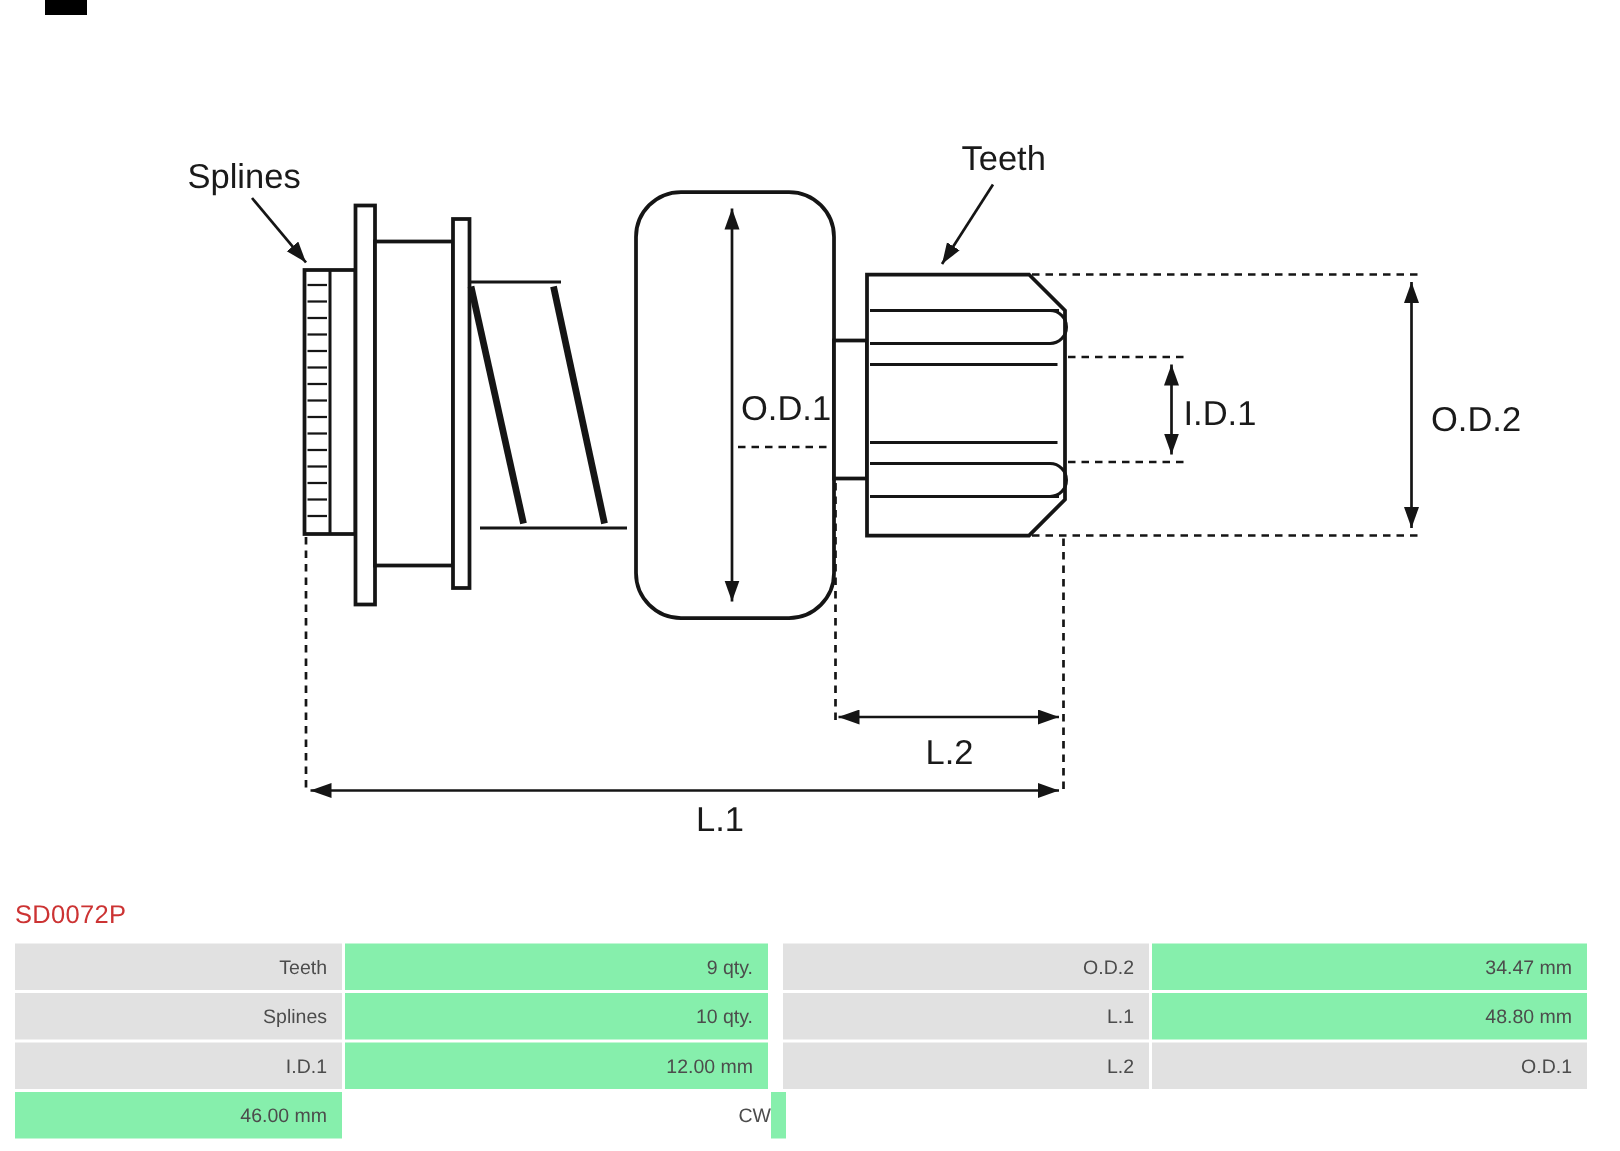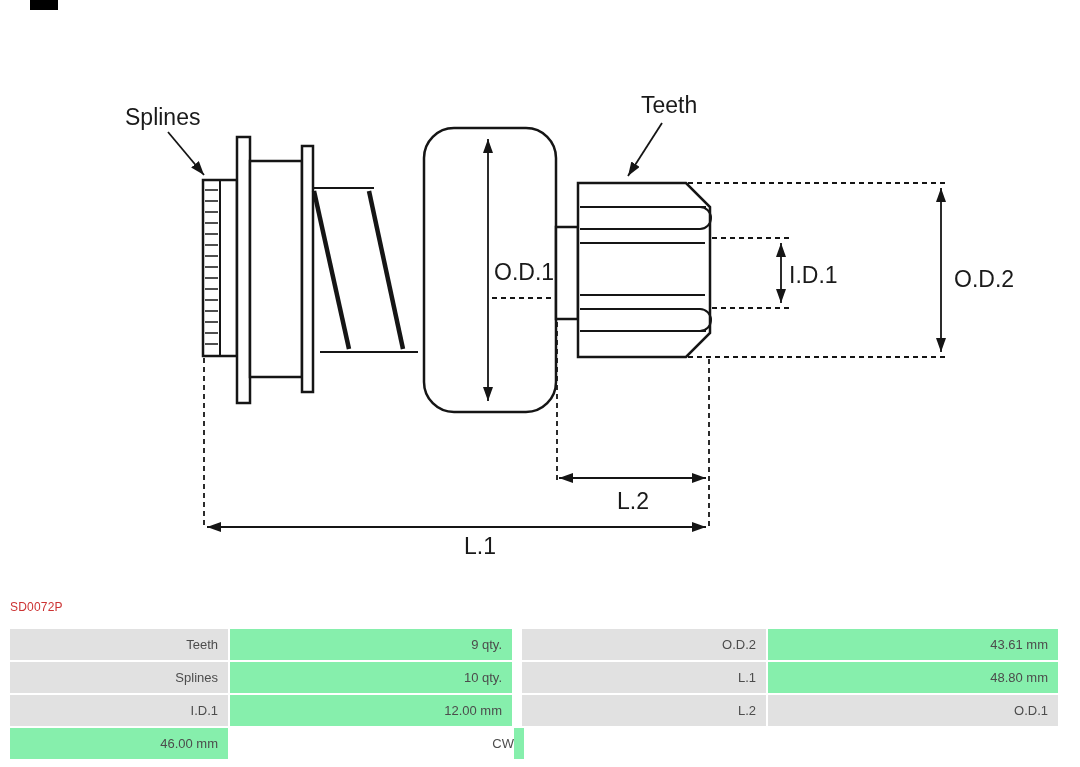--- a/index.html
+++ b/index.html
@@ -15,21 +15,21 @@
     position:absolute; left:30px; top:0; width:28px; height:10px; background:#000;
   }
   .diagram-svg { position:absolute; left:0; top:0; }
   svg text {
     font-family:"Liberation Sans", sans-serif;
     fill:#1a1a1a;
     font-size:23px;
   }
   .part-number {
     position:absolute; left:10px; top:600px;
-    font-size:12px; color:#cc3333; letter-spacing:0.2px;
+    font-size:17px; color:#cc3333; letter-spacing:0.2px;
   }
   .spec-table {
     position:absolute; left:10px; top:629px;
     display:grid;
     grid-template-columns:218px 282px 6px 244px 290px;
     grid-auto-rows:31px;
     gap:2px;
   }
   .cell {
     display:flex; align-items:center; justify-content:flex-end;
@@ -141,21 +141,21 @@
   </svg>
 
   <div class="part-number">SD0072P</div>
 
   <div class="spec-table">
 
     <div class="cell label">Teeth</div>
     <div class="cell value">9 qty.</div>
     <div class="cell gap"></div>
     <div class="cell label">O.D.2</div>
-    <div class="cell value">43.61 mm</div>
+    <div class="cell value">34.47 mm</div>
 
     <div class="cell label">Splines</div>
     <div class="cell value">10 qty.</div>
     <div class="cell gap"></div>
     <div class="cell label">L.1</div>
     <div class="cell value">48.80 mm</div>
 
     <div class="cell label">I.D.1</div>
     <div class="cell value">12.00 mm</div>
     <div class="cell gap"></div>

